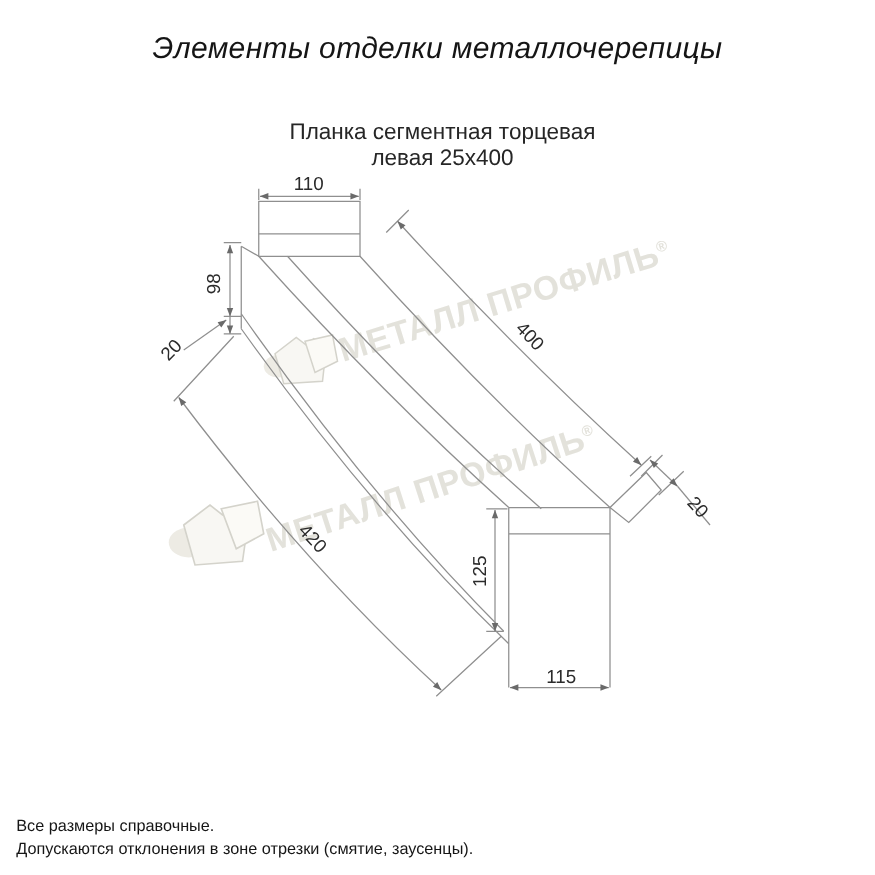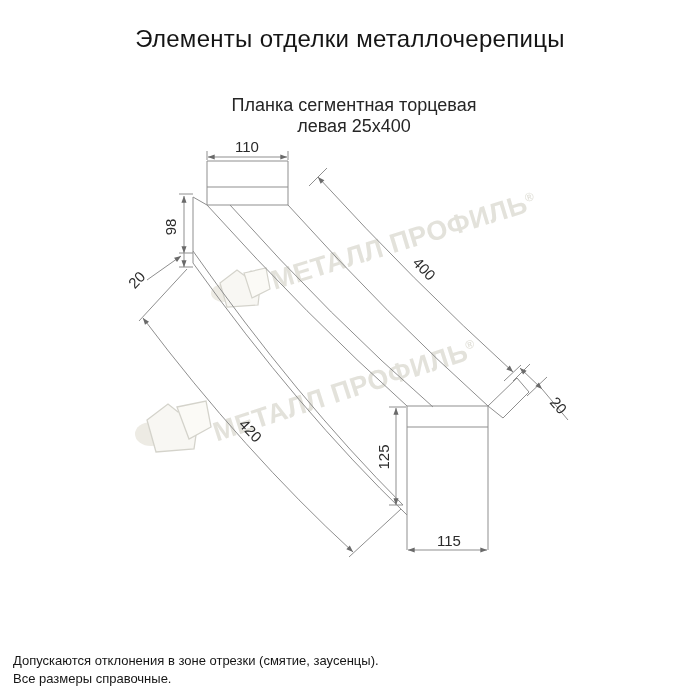--- a/index.html
+++ b/index.html
@@ -2,21 +2,21 @@
 <html><head>
 <meta charset="utf-8">
 <style>
   html,body{margin:0;padding:0;background:#ffffff;}
   #canvas{
     position:relative;width:700px;height:700px;background:#ffffff;overflow:hidden;
     font-family:"Liberation Sans", sans-serif;
   }
   .title{
     position:absolute;top:26px;left:0;width:700px;text-align:center;
-    font-size:24px;line-height:26px;color:#151515;letter-spacing:0.3px;z-index:3;
+    font-size:24px;line-height:26px;color:#151515;letter-spacing:0.3px;z-index:3;font-style:italic;
   }
   .subtitle{
     position:absolute;top:95px;left:4px;width:700px;text-align:center;
     font-size:18px;line-height:21px;color:#262626;z-index:3;
   }
   .notes{
     position:absolute;left:13px;top:652px;font-size:13px;line-height:18px;color:#161616;z-index:3;
   }
   .wm{
     position:absolute;font-weight:700;font-size:27px;color:#e3e2db;white-space:nowrap;
@@ -102,17 +102,17 @@
     <text x="449" y="546" text-anchor="middle">115</text>
   </svg>
 
   <div class="title">Элементы отделки металлочерепицы</div>
   <div class="subtitle">
     <div>Планка сегментная торцевая</div>
     <div>левая 25x400</div>
   </div>
 
   <div class="notes">
+    <div>Все размеры справочные.</div>
     <div>Допускаются отклонения в зоне отрезки (смятие, заусенцы).</div>
-    <div>Все размеры справочные.</div>
   </div>
 
 </div>
 
 </body></html>

